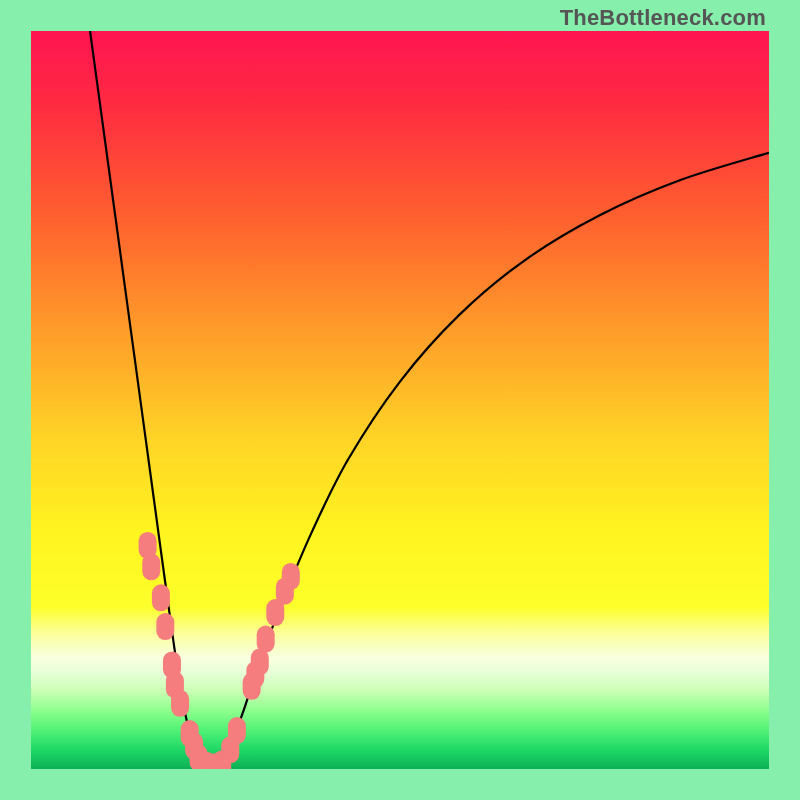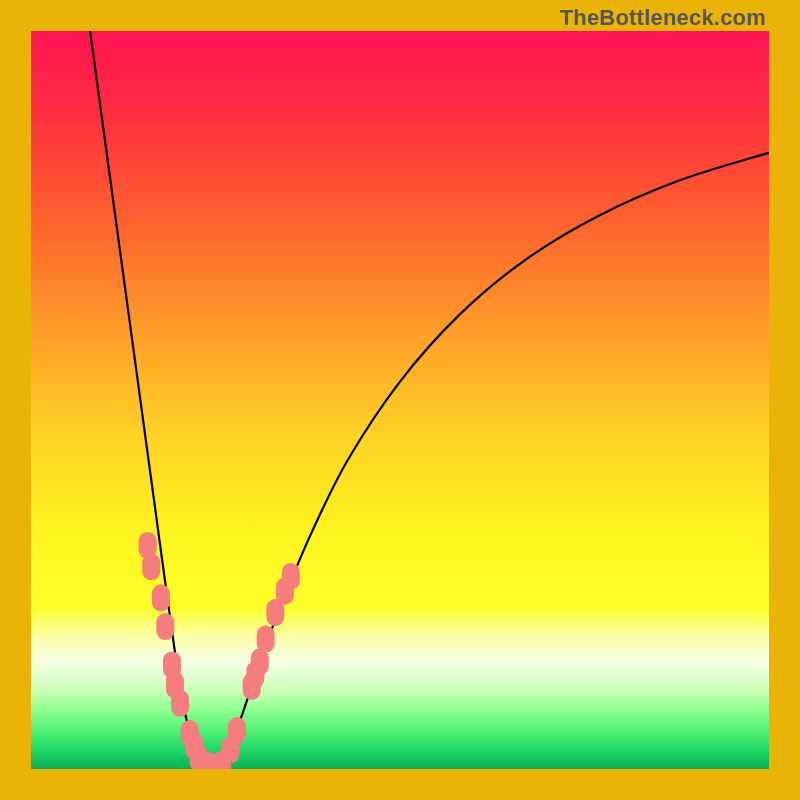--- a/index.html
+++ b/index.html
@@ -7,21 +7,21 @@
   padding: 0;
   width: 800px;
   height: 800px;
   background: #000000;
   overflow: hidden;
 }
 .chart-container {
   position: relative;
   width: 800px;
   height: 800px;
-  background: #eab308;
+  background: #86efac;
 }
 .plot-area {
   position: absolute;
   left: 31px;
   top: 31px;
   width: 738px;
   height: 738px;
   overflow: hidden;
 }
 .gradient-bg {

